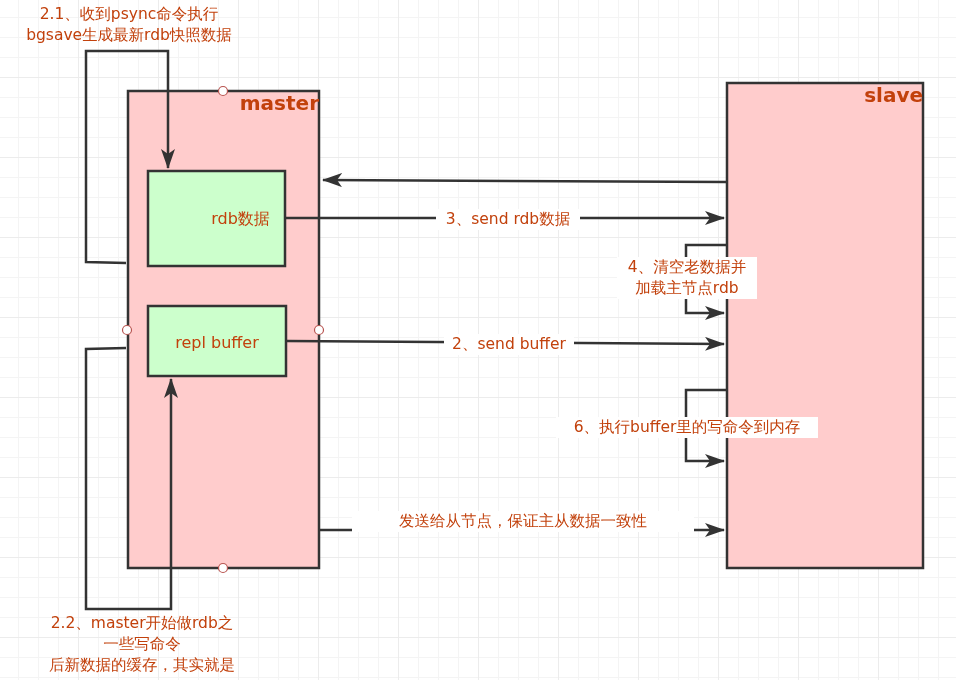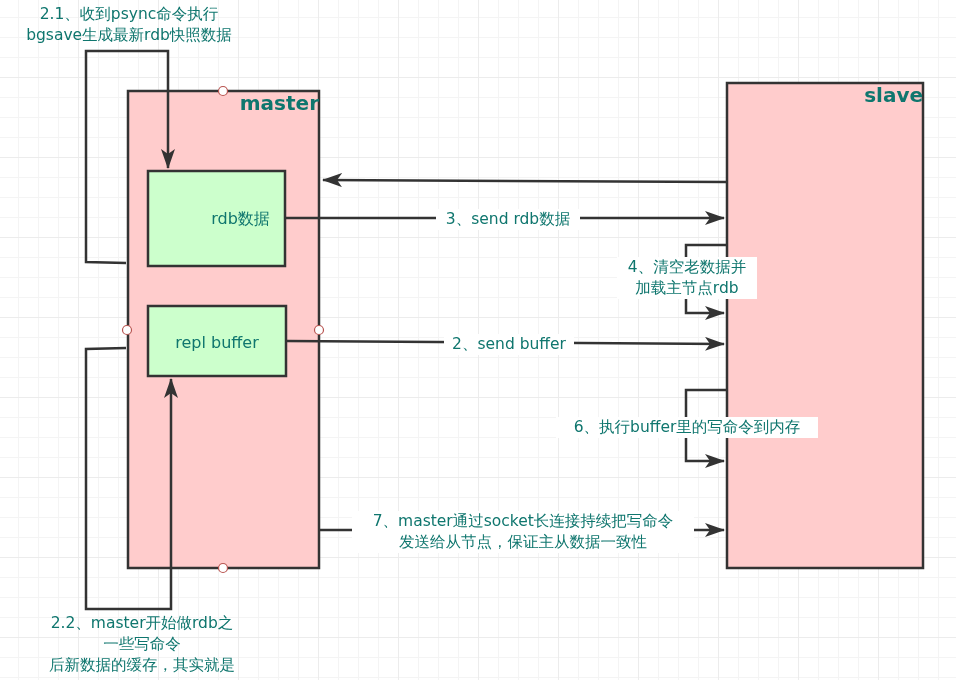--- a/index.html
+++ b/index.html
@@ -12,21 +12,21 @@
         linear-gradient(to right, #f4f4f4 1px, transparent 1px),
         linear-gradient(to bottom, #f4f4f4 1px, transparent 1px);
       background-size: 80px 80px, 80px 80px, 20px 20px, 20px 20px;
       background-position: -2px -3px, -2px -3px, -2px -3px, -2px -3px;
       font-family: "DejaVu Sans", "Liberation Sans", sans-serif;
       color: #333333;
     }
     svg#diagram { position: absolute; left: 0; top: 0; }
     .lbl {
       position: absolute; text-align: center; font-size: 15.5px; line-height: 21px;
-      white-space: nowrap; color: #0f766e;
+      white-space: nowrap; color: #c2410c;
     }
     .lbl.bg { background: #ffffff; }
     .title { font-weight: bold; font-size: 20px; text-align: right; }
     .inner { font-size: 16px; }
   </style>
 </head>
 <body>
 
 <svg id="diagram" width="956" height="680">
   <defs>
@@ -92,21 +92,20 @@
 
 <div class="lbl bg" style="left:444px; top:334px; width:130px;">
   <div>2、send buffer</div>
 </div>
 
 <div class="lbl bg" style="left:556px; top:417px; width:262px;">
   <div>6、执行buffer里的写命令到内存</div>
 </div>
 
 <div class="lbl bg" style="left:352px; top:511px; width:342px;">
-  <div>7、master通过socket长连接持续把写命令</div>
   <div>发送给从节点，保证主从数据一致性</div>
 </div>
 
 <div class="lbl" style="left:22px; top:613px; width:240px;">
   <div>2.2、master开始做rdb之</div>
   <div>一些写命令</div>
   <div>后新数据的缓存，其实就是</div>
 </div>
 
 </body></html>

